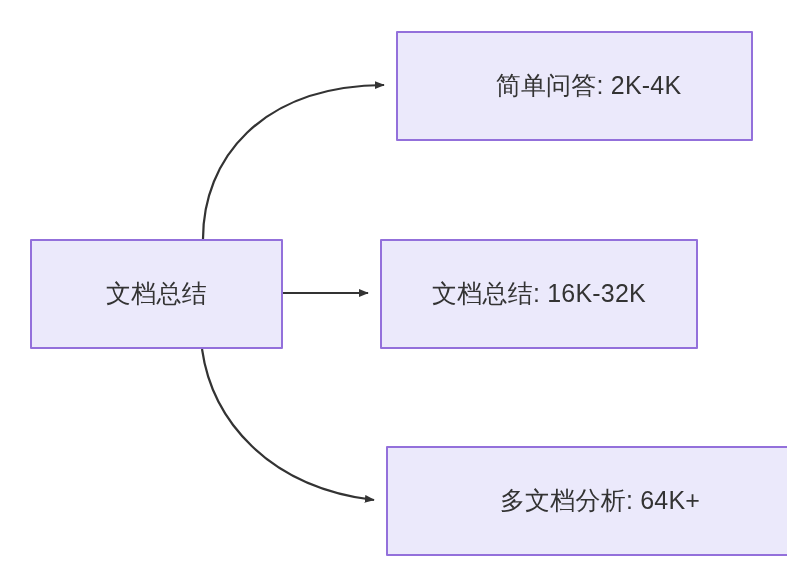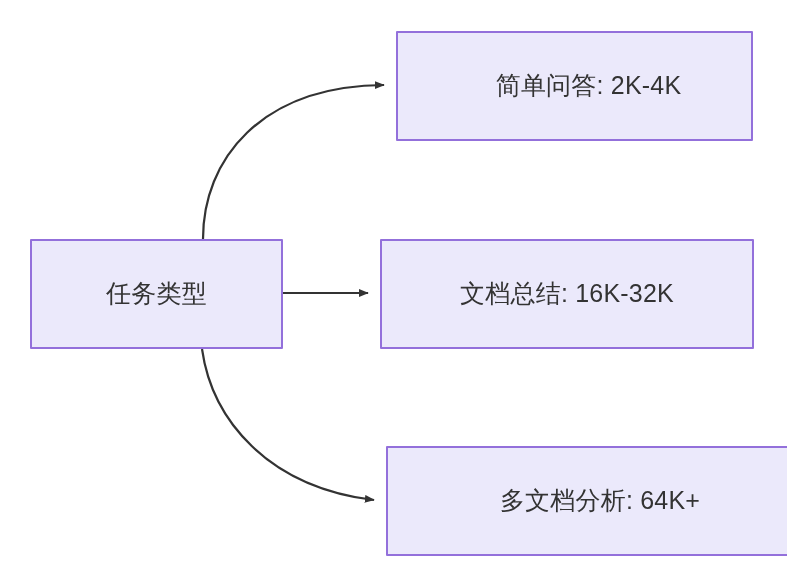--- a/index.html
+++ b/index.html
@@ -56,21 +56,21 @@
   #node-child-0 {
     left: 396px;
     top: 31px;
     width: 357px;
     height: 110px;
     padding-left: 28px;
   }
   #node-child-1 {
     left: 380px;
     top: 239px;
-    width: 374px;
+    width: 318px;
     height: 110px;
   }
   #node-child-2 {
     left: 386px;
     top: 446px;
     width: 428px;
     height: 110px;
   }
 </style>
 </head>
@@ -86,21 +86,21 @@
     </defs>
 
     <path d="M 203 239 C 203 160 260 86 384 85" fill="none" stroke="#333333" stroke-width="2.2" marker-end="url(#arrowhead)"></path>
 
     <path d="M 283 293 L 368 293" fill="none" stroke="#333333" stroke-width="2.2" marker-end="url(#arrowhead)"></path>
 
     <path d="M 202 349 C 212 420 268 487 374 500" fill="none" stroke="#333333" stroke-width="2.2" marker-end="url(#arrowhead)"></path>
   </svg>
 
   <div class="node" id="node-root">
-    <span class="node-label">任务类型</span>
+    <span class="node-label">文档总结</span>
   </div>
 
   <div class="node" id="node-child-0">
     <span class="node-label">简单问答: 2K-4K</span>
   </div>
 
   <div class="node" id="node-child-1">
     <span class="node-label">文档总结: 16K-32K</span>
   </div>
 

